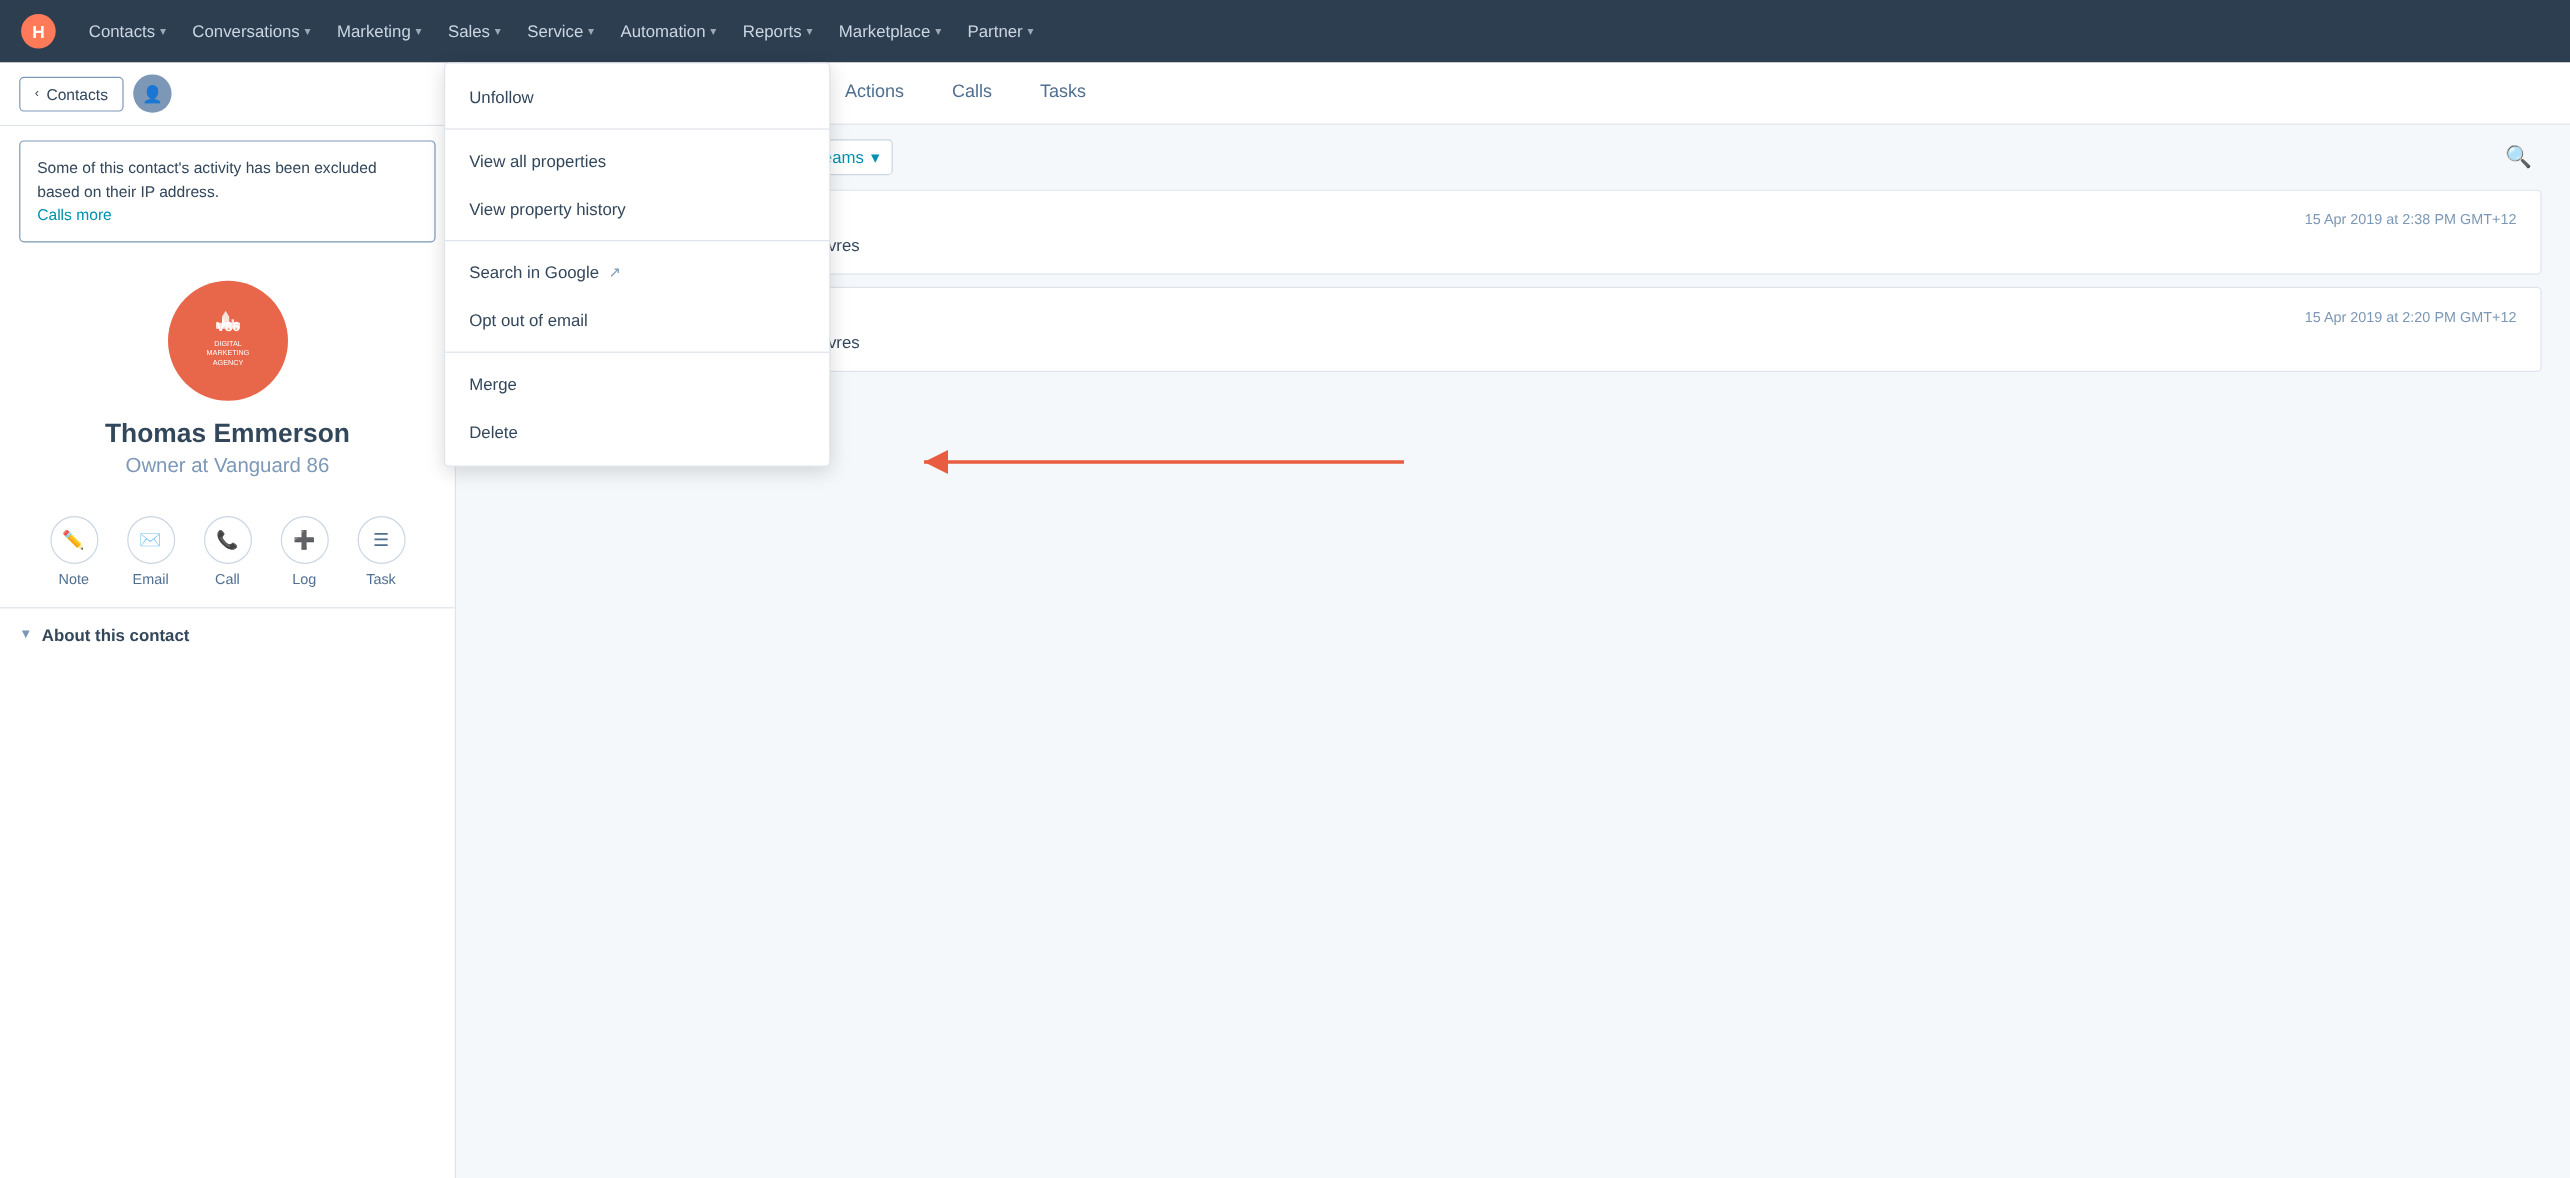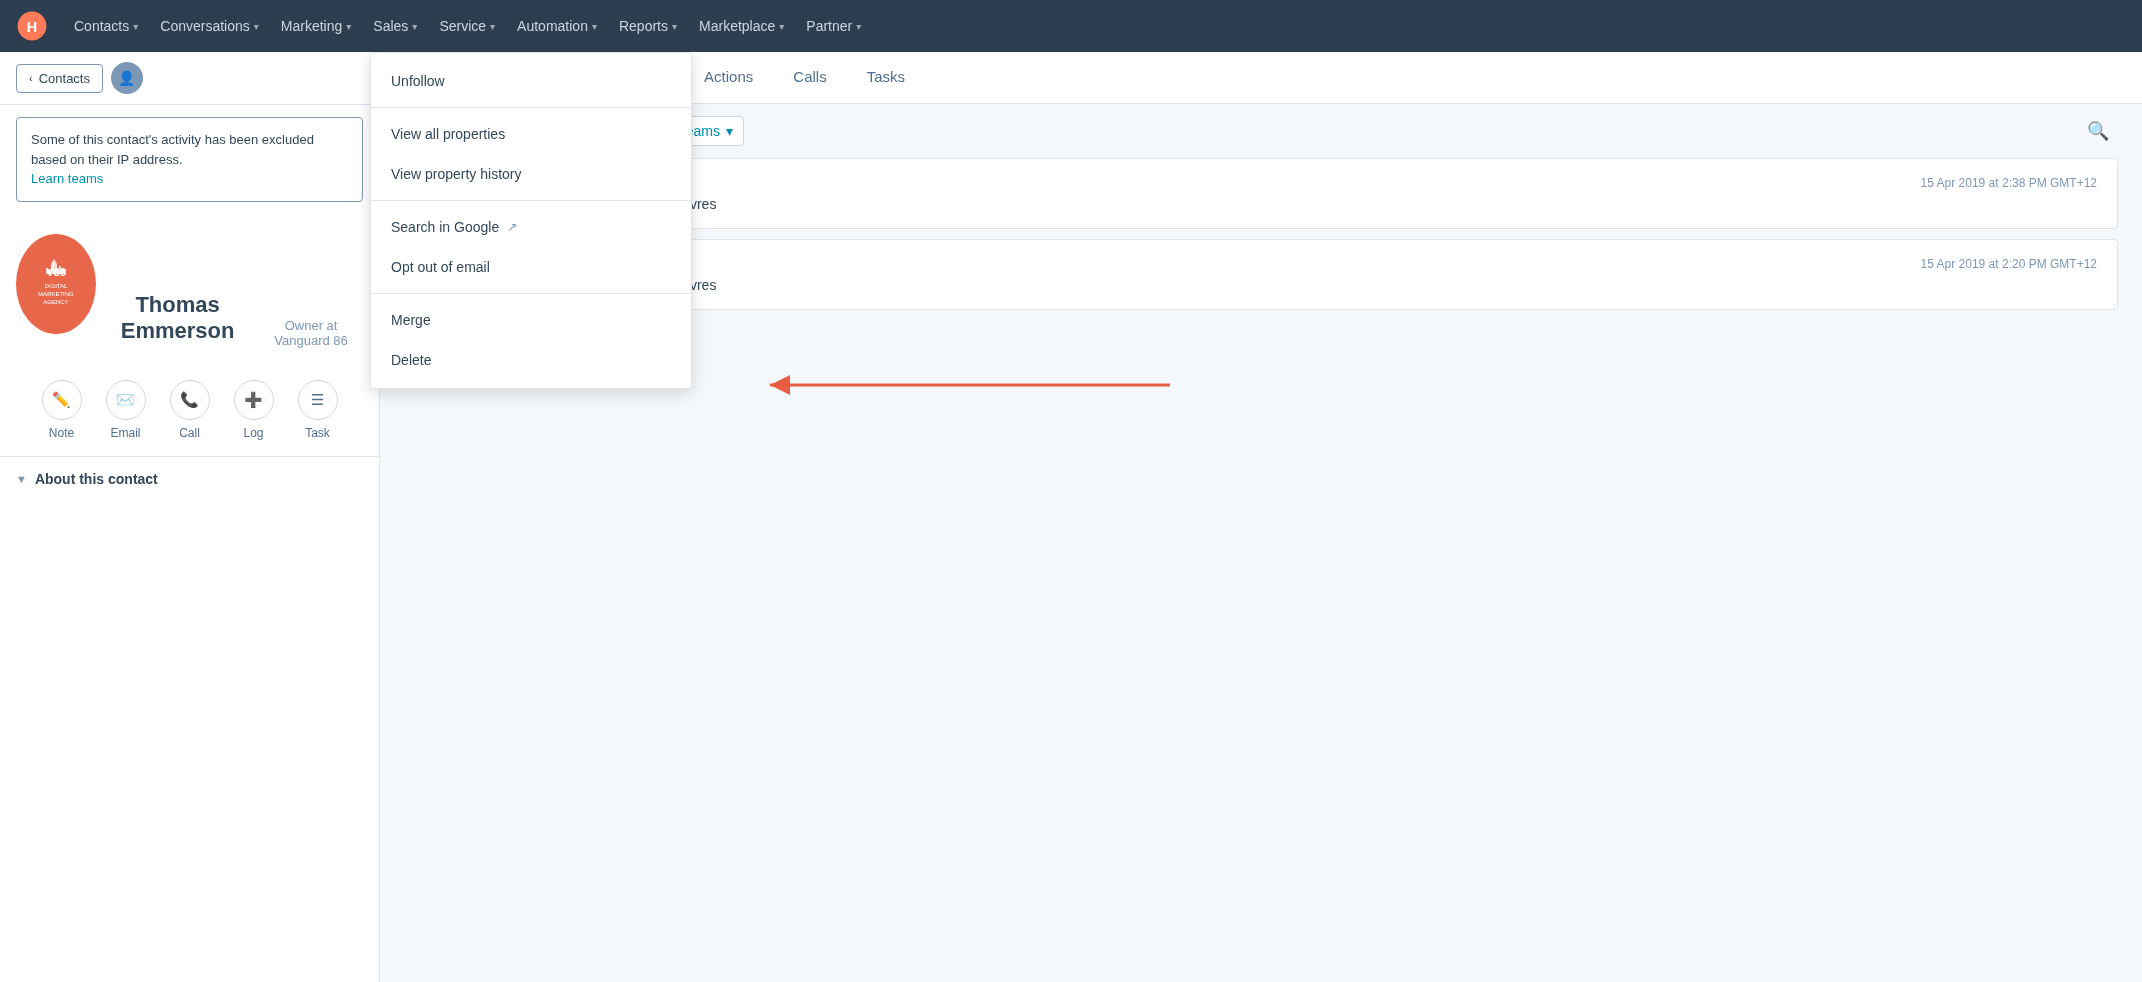--- a/index.html
+++ b/index.html
@@ -92,22 +92,22 @@
       padding: 12px 14px;
       font-size: 13px;
       color: #33475b;
       line-height: 1.5;
     }
     .alert-link { color: #0091ae; text-decoration: none; cursor: pointer; }
 
     
     .contact-profile {
       display: flex;
-      flex-direction: row;
-      align-items: flex-end;
+      flex-direction: column;
+      align-items: center;
       padding: 20px 16px 16px;
     }
     .avatar-circle {
       width: 100px;
       height: 100px;
       border-radius: 50%;
       background: #e8674a;
       display: flex;
       align-items: center;
       justify-content: center;
@@ -116,21 +116,21 @@
     }
     .avatar-circle svg { width: 80px; height: 80px; }
     .contact-name {
       font-size: 22px;
       font-weight: 600;
       color: #33475b;
       text-align: center;
       margin-bottom: 4px;
     }
     .contact-title {
-      font-size: 13px;
+      font-size: 17px;
       color: #7c98b6;
       text-align: center;
     }
 
     
     .action-btns {
       display: flex;
       justify-content: center;
       gap: 24px;
       padding: 16px;
@@ -390,21 +390,21 @@
         <span>Contacts</span>
       </button>
       <div class="person-icon-btn">
         <span>👤</span>
       </div>
     </div>
 
     <div class="alert-box">
       <span>Some of this contact's activity has been excluded based on their IP address.</span>
       <br>
-      <a class="alert-link">Learn teams</a>
+      <a class="alert-link">Calls more</a>
     </div>
 
     <div class="contact-profile">
 
       <div class="avatar-circle">
         <svg viewBox="0 0 80 80" fill="none">
           <circle cx="40" cy="40" r="38" fill="#e8674a"></circle>
           <text x="40" y="32" text-anchor="middle" fill="white" font-size="11" font-weight="bold" font-family="Arial">V86</text>
           <text x="40" y="44" text-anchor="middle" fill="white" font-size="6" font-family="Arial">DIGITAL</text>
           <text x="40" y="52" text-anchor="middle" fill="white" font-size="6" font-family="Arial">MARKETING</text>

